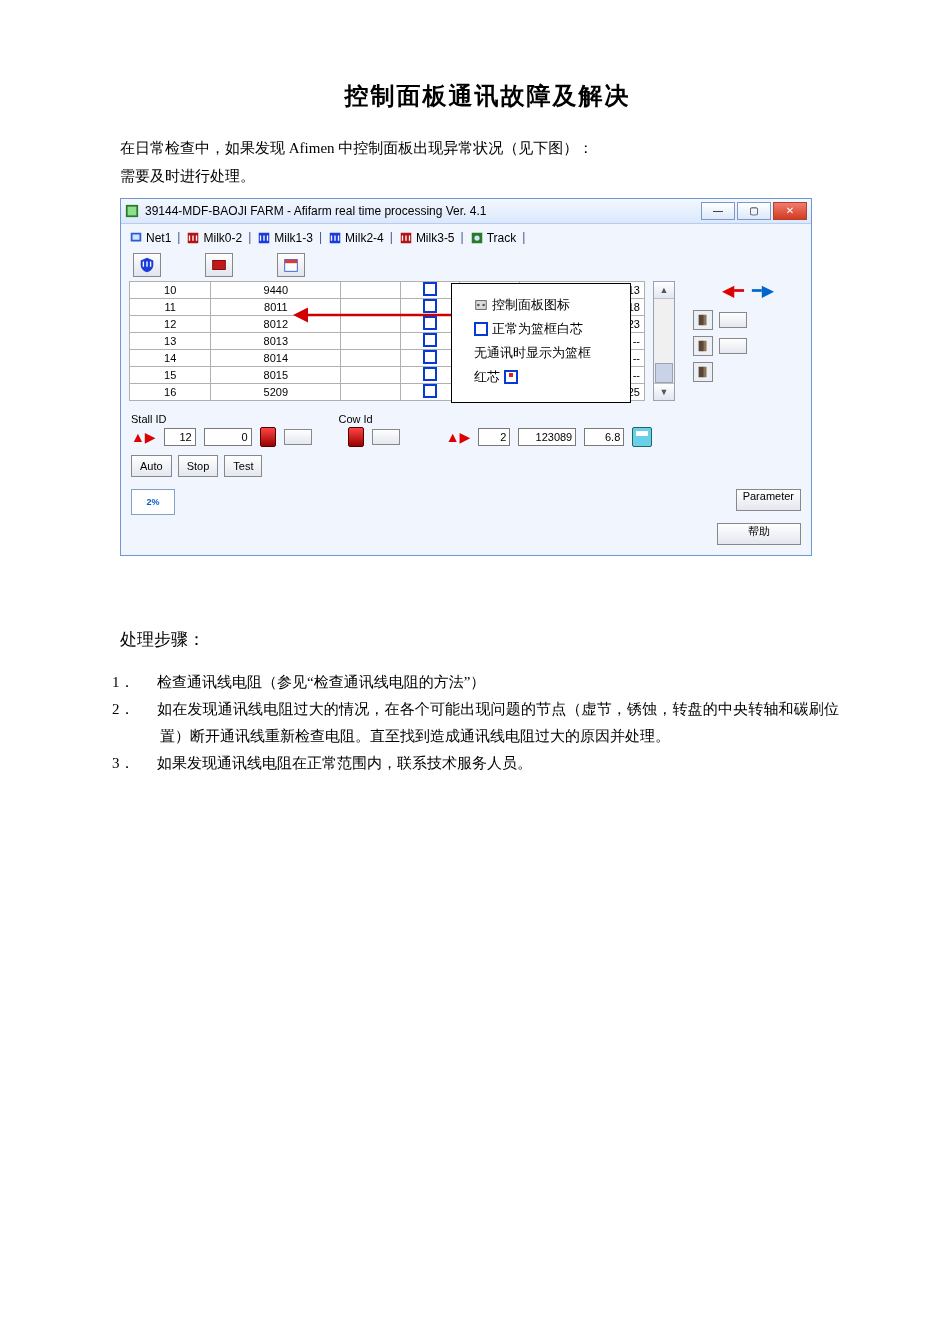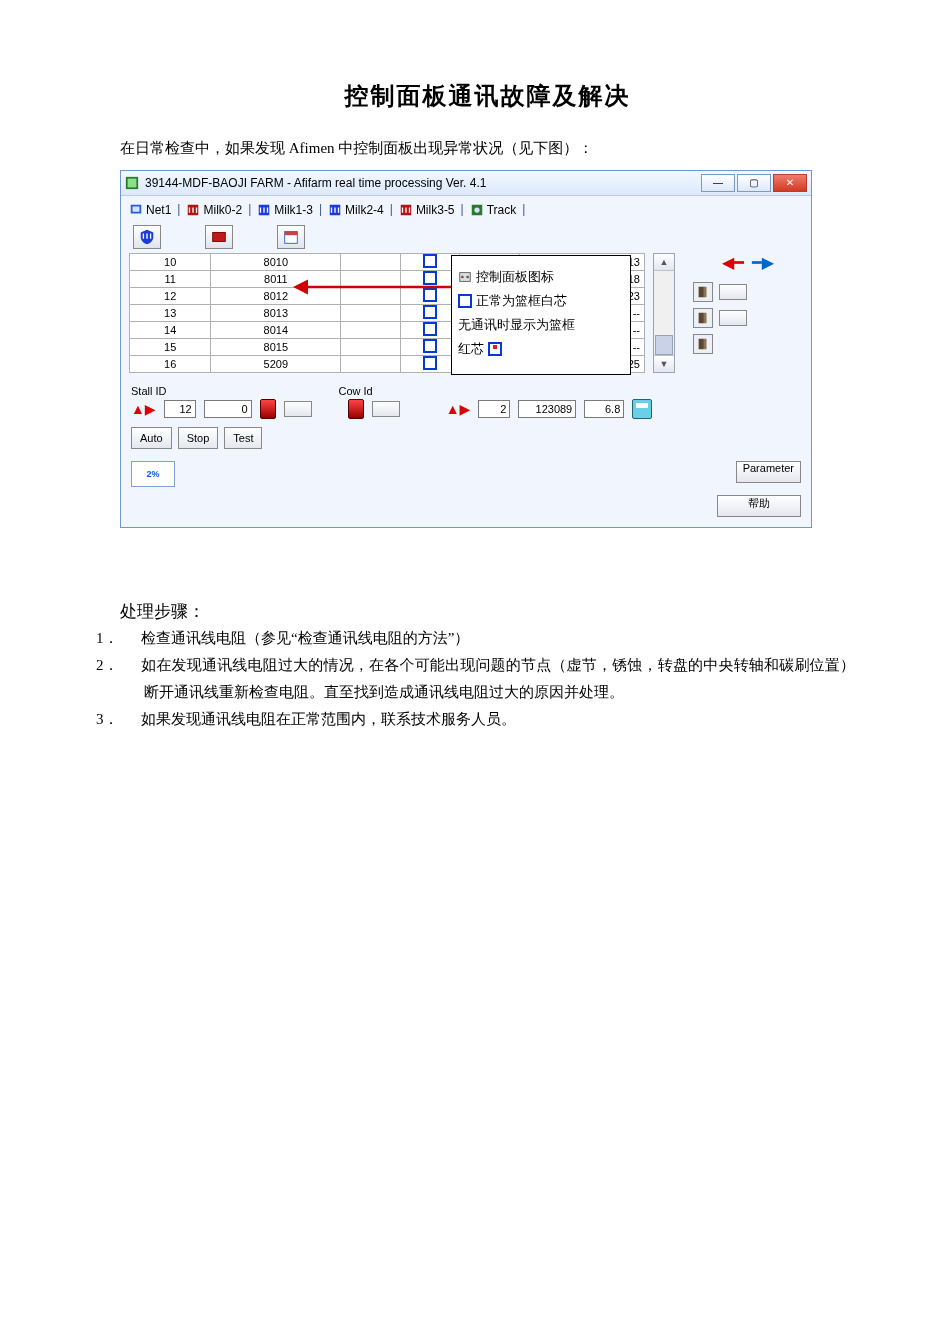--- a/index.html
+++ b/index.html
@@ -144,21 +144,21 @@
     right: 180px;
     top: 84px;
     width: 166px;
     background: #fff;
     border: 1px solid #000;
     padding: 6px 6px 10px 6px;
     font-family: "SimSun","宋体",serif;
     font-size: 13px;
     z-index: 10;
   }
-  .callout .callout-line { margin: 6px 0; display:flex; align-items:center; gap:4px;}
+  .callout .callout-line { margin: 6px 16px; display:flex; align-items:center; gap:4px;}
   .callout-icon { width:14px; height:14px; display:inline-block;}
   .arrow-svg {
     position:absolute;
     pointer-events:none;
     z-index: 9;
   }
 
   .scrollbar-col {
     width: 20px;
     display: flex; flex-direction: column; justify-content: space-between;
@@ -244,40 +244,41 @@
 
   
   .steps-heading {
     margin-top: 70px;
     font-size: 17px;
     line-height: 1.6;
   }
   ol.steps {
     list-style: none;
     padding-left: 0;
-    margin: 0;
+    margin: 16px;
     font-size: 15px;
     line-height: 1.8;
   }
   ol.steps li {
     text-indent: -1.6em;
     padding-left: 1.6em;
     text-align: justify;
   }
   .step-num { display:inline-block; width:1.4em;}
 </style>
 </head>
 <body>
 
 <div class="page">
 
   <h1 class="page-title">控制面板通讯故障及解决</h1>
 
   <div class="intro">
     <p>在日常检查中，如果发现 Afimen 中控制面板出现异常状况（见下图）：</p>
+    <p>需要及时进行处理。</p>
   </div>
 
   <div class="app-window">
     <div class="titlebar">
       <span class="title-icon">
         <svg viewBox="0 0 16 16" width="14" height="14">
             <rect x="1" y="1" width="14" height="14" fill="#2a7a2a"></rect>
             <rect x="3" y="3" width="10" height="10" fill="#8ce08c"></rect>
           </svg>
       </span>
@@ -399,21 +400,21 @@
         </defs>
       <line x1="170" y1="14" x2="10" y2="14" stroke="#d00000" stroke-width="2.5" marker-end="url(#ah)"></line>
     </svg>
 
     <div class="main-area">
       <div class="milk-table-wrap">
         <table class="milk-table">
           <tbody>
             <tr>
               <td class="idx">10</td>
-              <td class="stall">8010</td>
+              <td class="stall">9440</td>
               <td class="iconcell"></td>
               <td class="iconcell"><span class="blue-box"></span></td>
               <td class="iconcell"></td>
               <td class="cowcell">1213</td>
             </tr>
             <tr>
               <td class="idx">11</td>
               <td class="stall">8011</td>
               <td class="iconcell"></td>
               <td class="iconcell"><span class="blue-box"></span></td>

